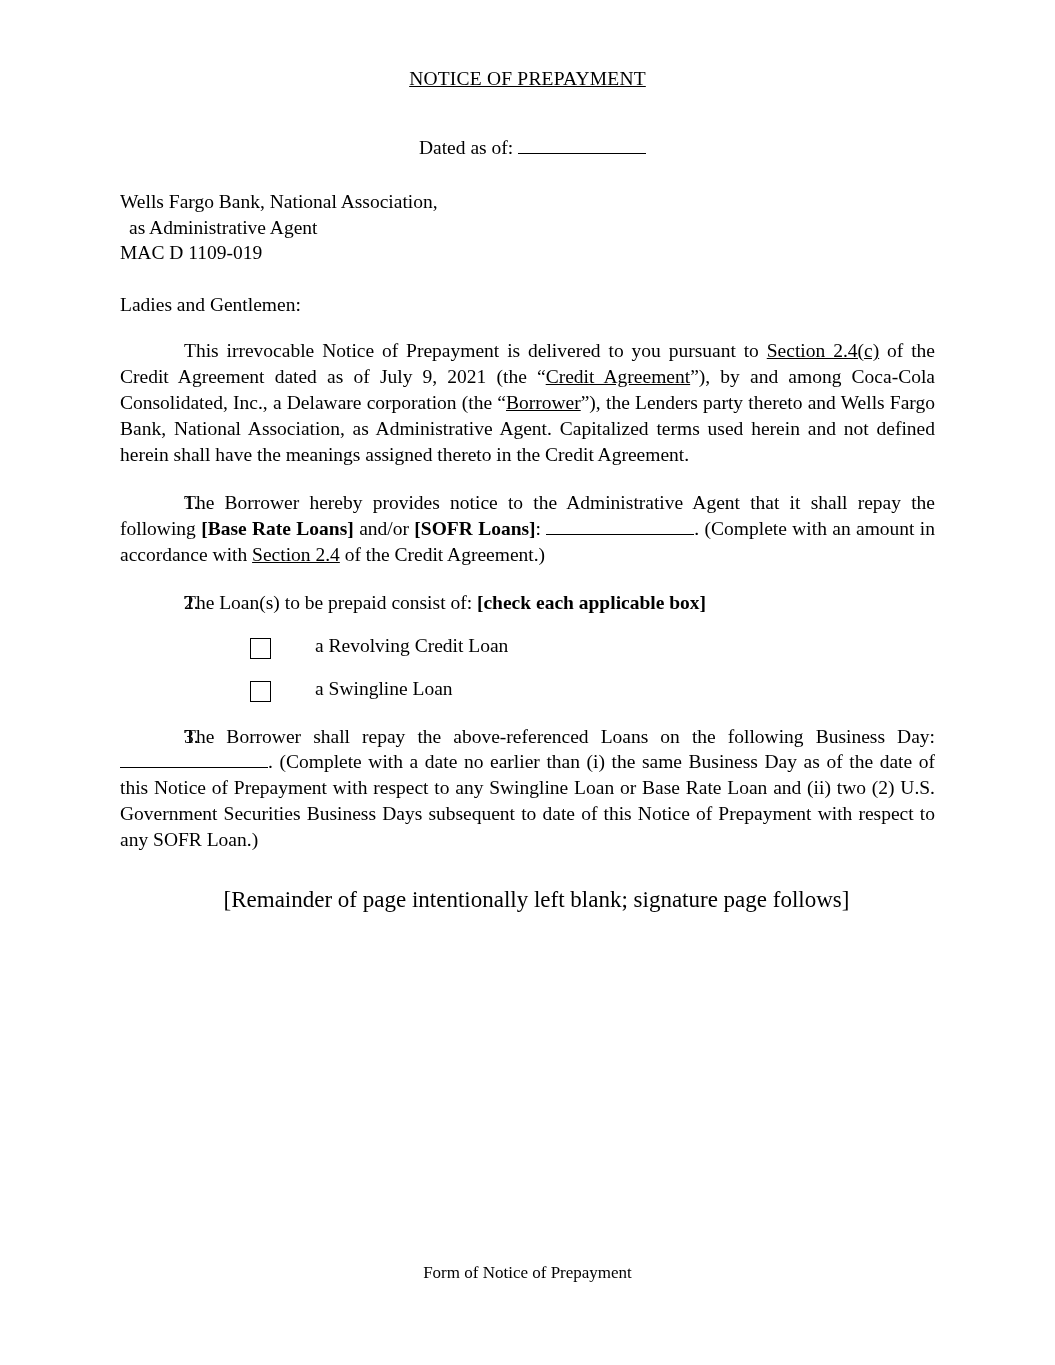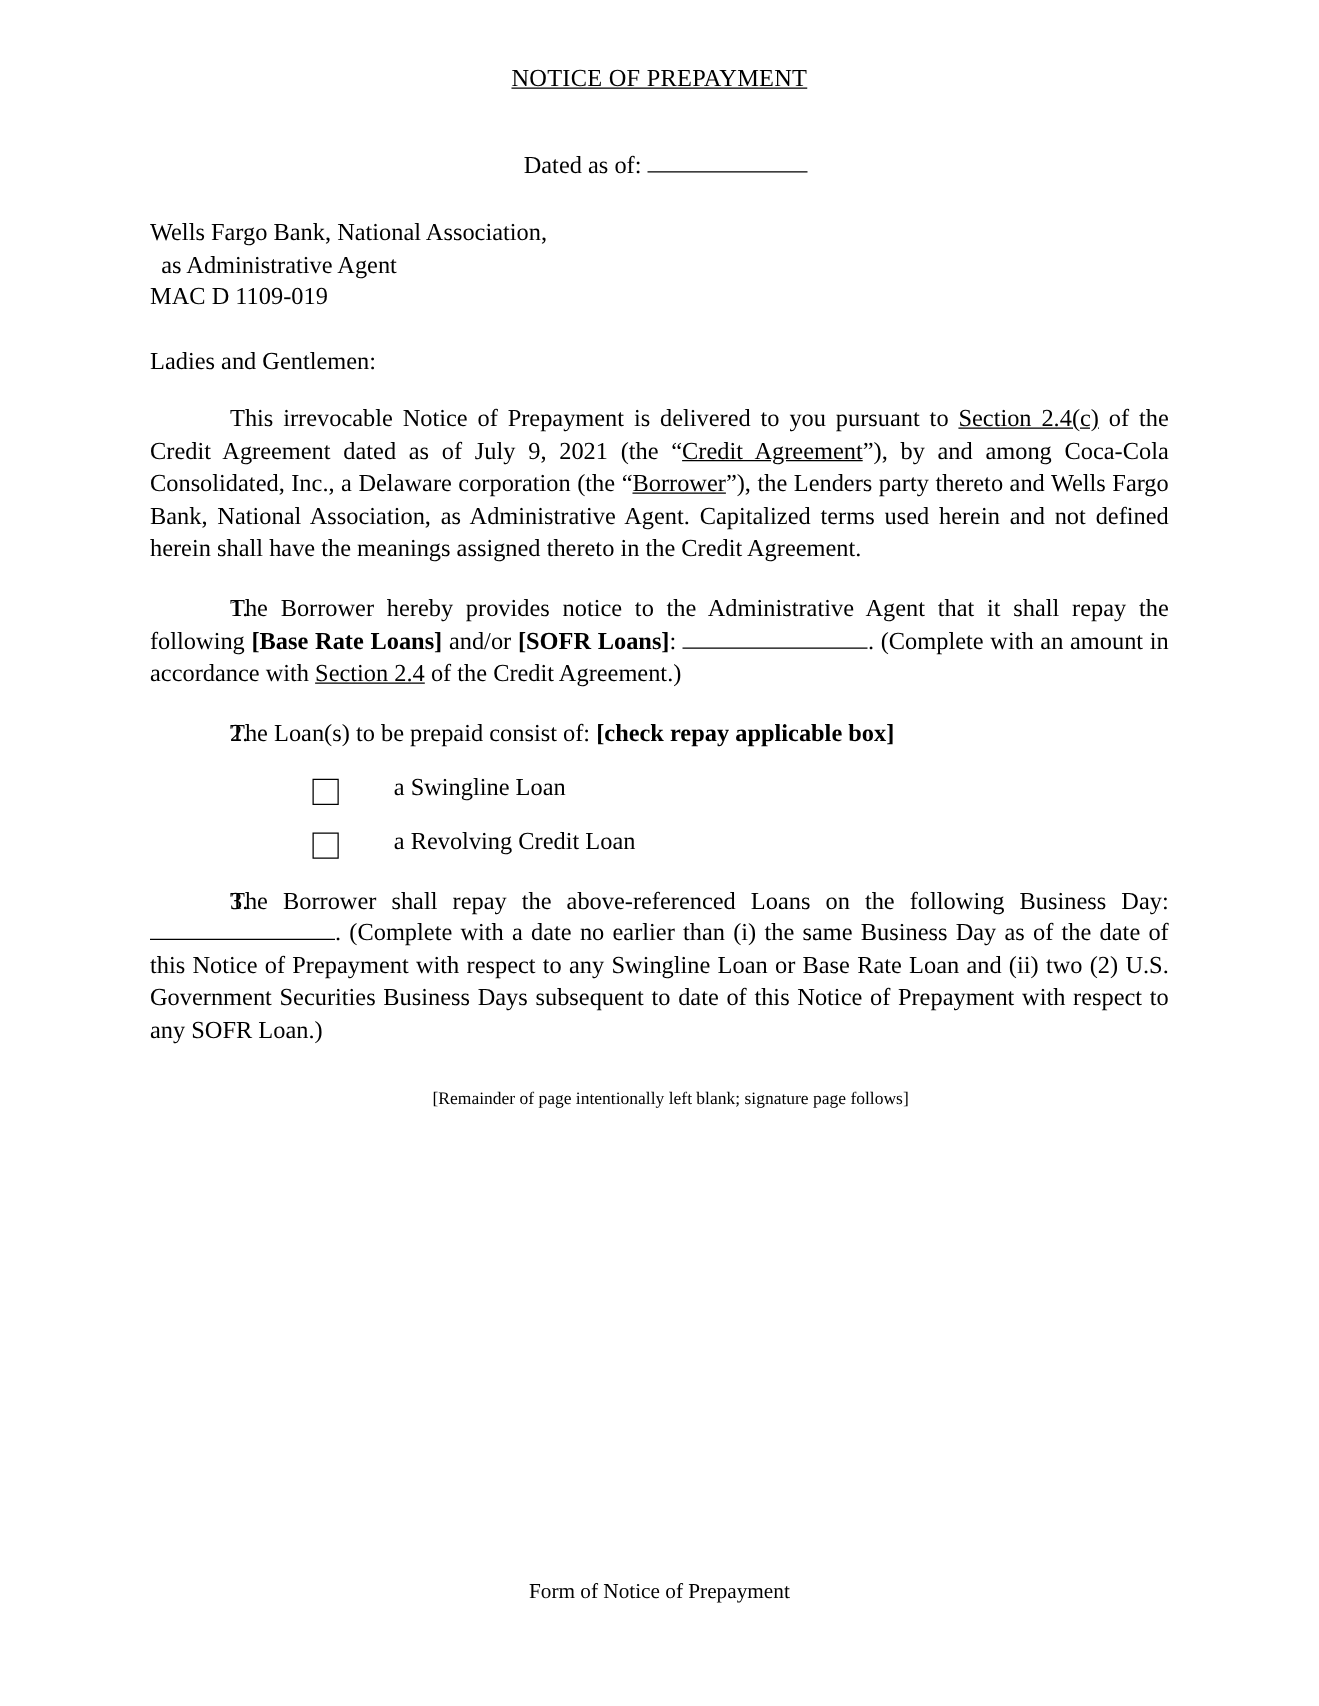--- a/index.html
+++ b/index.html
@@ -24,21 +24,21 @@
   .content {
     position: absolute;
     left: 120px;
     top: 0;
     width: 815px;
   }
   .doc-title {
     text-align: center;
     font-size: 19.5px;
     text-decoration: underline;
-    margin-top: 53px;
+    margin-top: 68px;
     letter-spacing: 0.2px;
   }
   .dated-line {
     text-align: center;
     font-size: 19.5px;
     margin-top: 47px;
     padding-left: 10px;
   }
   .blank-short {
     display: inline-block;
@@ -105,21 +105,21 @@
     width: 19px;
     height: 19px;
     border: 1.3px solid #000;
     margin-right: 44px;
     margin-top: 3px;
     flex: 0 0 auto;
     background: #fff;
   }
   .remainder {
     text-align: center;
-    font-size: 14px;
+    font-size: 23px;
     margin-top: 34px;
     padding-left: 18px;
     font-family: Liberation Serif, serif;
   }
   .footer {
     position: absolute;
     left: 0;
     right: 0;
     top: 1263px;
     text-align: center;
@@ -144,30 +144,30 @@
       <div class="indented">as Administrative Agent</div>
       <div>MAC D 1109-019</div>
     </div>
 
     <div class="salutation">Ladies and Gentlemen:</div>
 
     <p class="body-par"><span>This irrevocable Notice of Prepayment is delivered to you pursuant to </span><span class="u">Section 2.4(c)</span><span> of the Credit Agreement dated as of July 9, 2021 (the “</span><span class="u">Credit Agreement</span><span>”), by and among Coca-Cola Consolidated, Inc., a Delaware corporation (the “</span><span class="u">Borrower</span><span>”), the Lenders party thereto and Wells Fargo Bank, National Association, as Administrative Agent.  Capitalized terms used herein and not defined herein shall have the meanings assigned thereto in the Credit Agreement.</span></p>
 
     <p class="num-par"><span class="numlabel">1.</span><span>The Borrower hereby provides notice to the Administrative Agent that it shall repay the following </span><span class="bold">[Base Rate Loans]</span><span> and/or </span><span class="bold">[SOFR Loans]</span><span>: </span><span class="blank-mid"></span><span>. (Complete with an amount in accordance with </span><span class="u">Section 2.4</span><span> of the Credit Agreement.)</span></p>
 
-    <p class="num-par"><span class="numlabel">2.</span><span>The Loan(s) to be prepaid consist of: </span><span class="bold">[check repay applicable box]</span></p>
+    <p class="num-par"><span class="numlabel">2.</span><span>The Loan(s) to be prepaid consist of: </span><span class="bold">[check each applicable box]</span></p>
+
+    <div class="checkrow">
+      <div class="checkbox"></div>
+      <div>a Revolving Credit Loan</div>
+    </div>
 
     <div class="checkrow">
       <div class="checkbox"></div>
       <div>a Swingline Loan</div>
-    </div>
-
-    <div class="checkrow">
-      <div class="checkbox"></div>
-      <div>a Revolving Credit Loan</div>
     </div>
 
     <p class="num-par"><span class="numlabel">3.</span><span>The Borrower shall repay the above-referenced Loans on the following Business Day: </span><span class="blank-mid"></span><span>.  (Complete with a date no earlier than (i) the same Business Day as of the date of this Notice of Prepayment with respect to any Swingline Loan or Base Rate Loan and (ii) two (2) U.S. Government Securities Business Days subsequent to date of this Notice of Prepayment with respect to any SOFR Loan.)</span></p>
 
     <div class="remainder">[Remainder of page intentionally left blank; signature page follows]</div>
 
   </div>
 
   <div class="footer">Form of Notice of Prepayment</div>
 </div>

